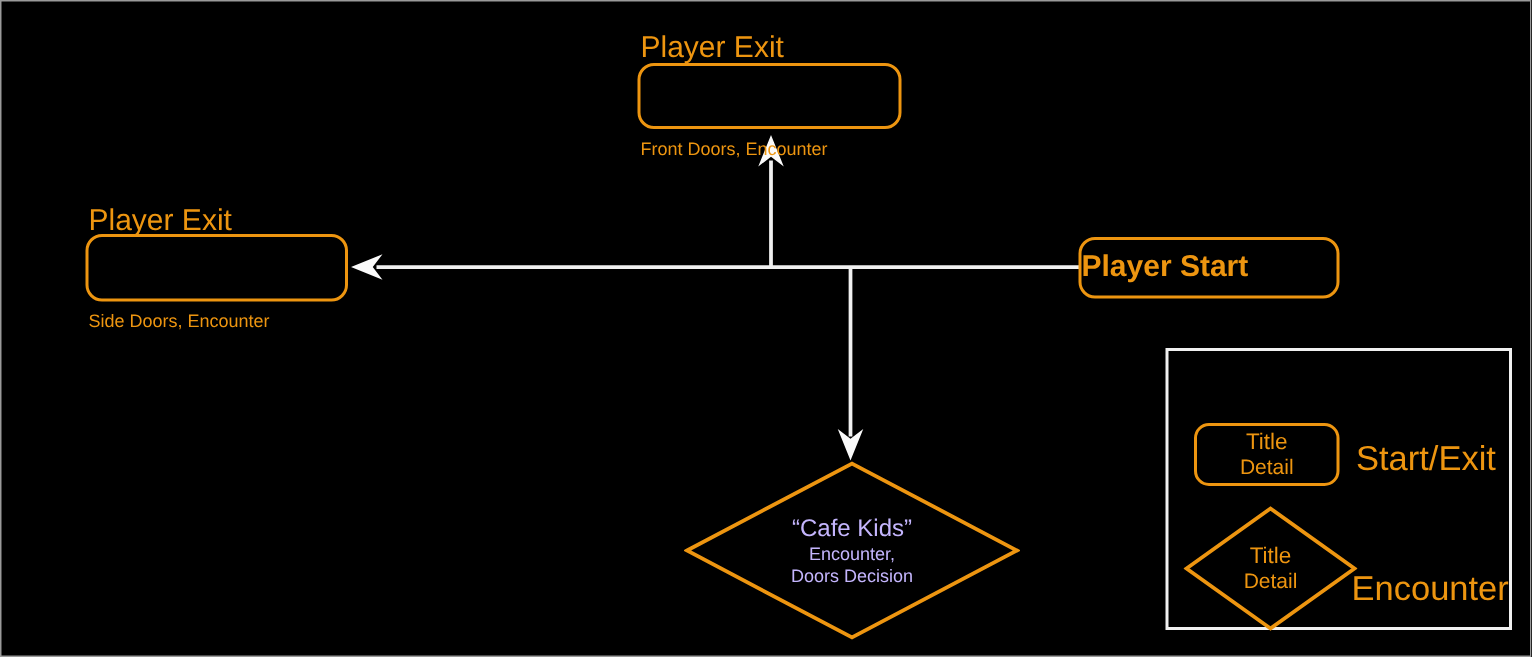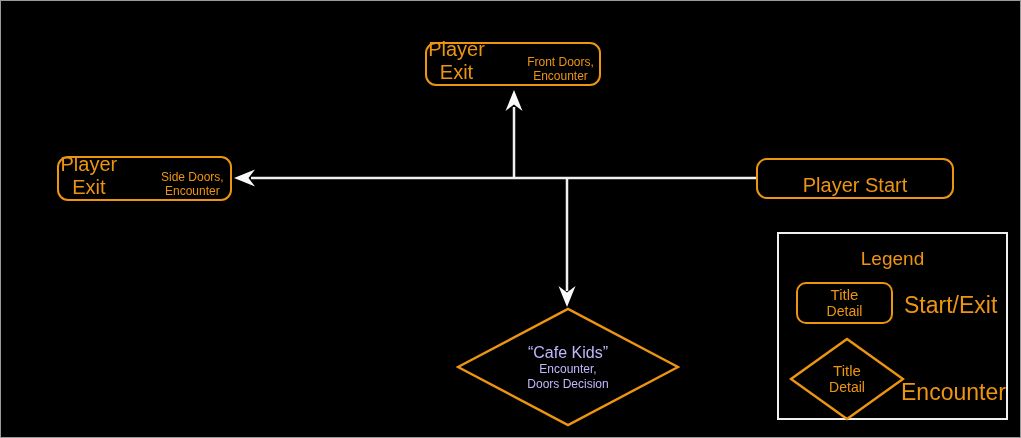--- a/index.html
+++ b/index.html
@@ -35,32 +35,33 @@
   }
   
   .node {
     position: absolute;
     box-sizing: border-box;
     border: 2px solid #ed9510;
     border-radius: 11px;
     background: #000;
     color: #ed9510;
     display: flex;
-    align-items: flex-end;
+    flex-direction: column;
+    align-items: flex-start;
     justify-content: center;
     text-align: center;
     line-height: 1.15;
     gap: 36px;
   }
   .node-title { font-size: 20px; }
   .node-detail { font-size: 12px; margin-top: 13px; }
 
   .node-exit-front { left: 424px; top: 41px;  width: 176px; height: 44px; }
   .node-exit-side  { left: 56px;  top: 155px; width: 175px; height: 45px; }
-  .node-start      { left: 755px; top: 157px; width: 198px; height: 41px; }
+  .node-start      { left: 718px; top: 157px; width: 174px; height: 41px; font-weight: bold; }
 
   
   .diamond-wrap {
     position: absolute;
     left: 455px; top: 306px;
     width: 224px; height: 120px;
   }
   .diamond-svg { position: absolute; left: 0; top: 0; }
   .diamond-shape {
     fill: #000;
@@ -177,21 +178,20 @@
       <polygon class="diamond-shape" points="2,60 112,2 222,60 112,118"></polygon>
     </svg>
     <div class="diamond-text">
       <div class="diamond-title">“Cafe Kids”</div>
       <div class="diamond-detail">Encounter,</div>
       <div class="diamond-detail">Doors Decision</div>
     </div>
   </div>
 
   <div class="legend">
-    <div class="legend-title">Legend</div>
 
     <div class="legend-rect">
       <div class="legend-shape-title">Title</div>
       <div class="legend-shape-detail">Detail</div>
     </div>
     <div class="legend-label legend-label-start">Start/Exit</div>
 
     <div class="legend-diamond-wrap">
       <svg width="116" height="84" viewBox="0 0 116 84" xmlns="http://www.w3.org/2000/svg" style="position:absolute;left:0;top:0;">
         <polygon class="diamond-shape" points="2,42 58,2 114,42 58,82"></polygon>

